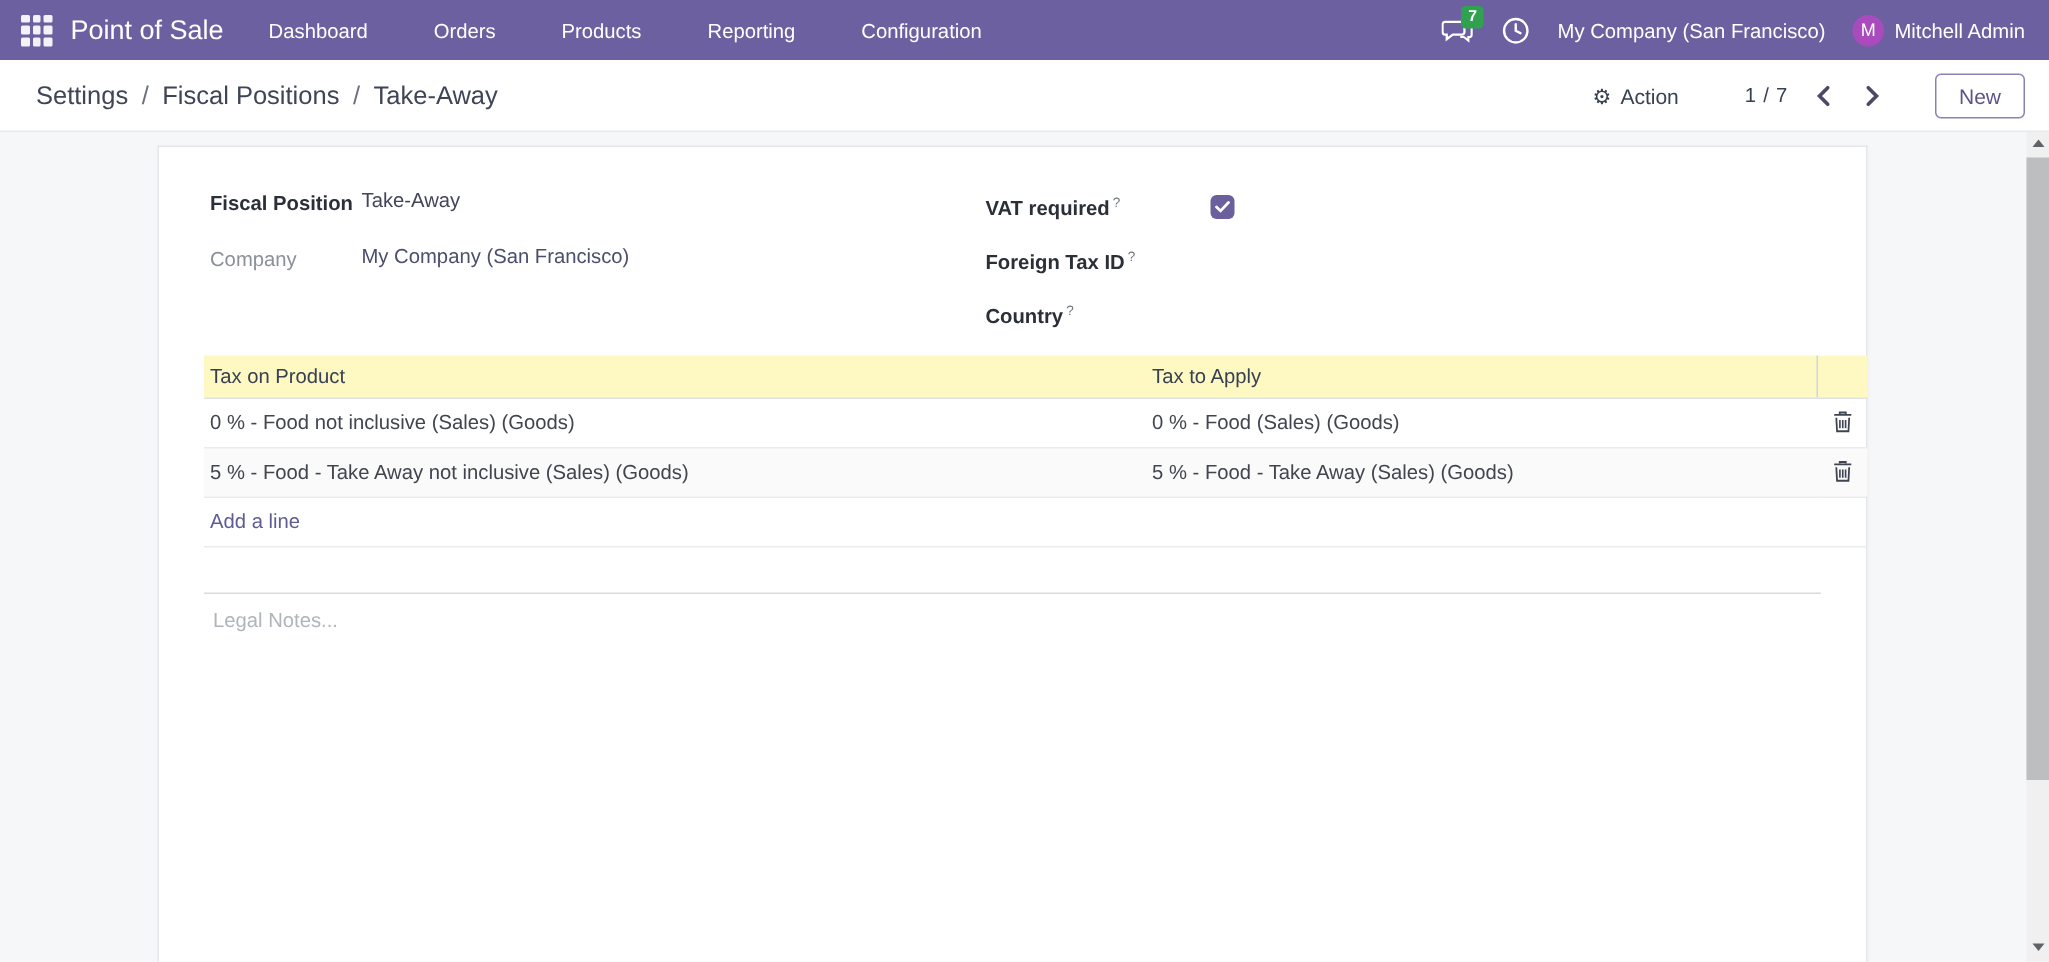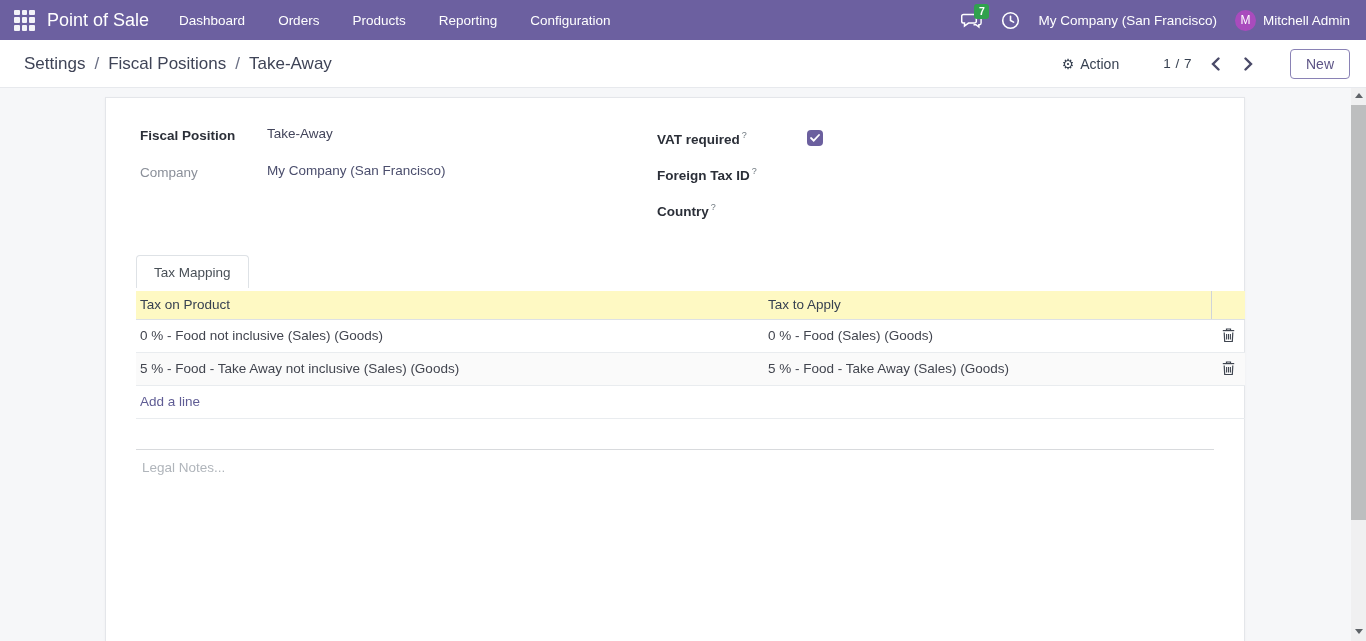--- a/index.html
+++ b/index.html
@@ -6,21 +6,21 @@
   html,body { width:1366px; height:641px; overflow:hidden;
     font-family:"Liberation Sans", sans-serif; background:#f6f7f9; }
 
   
   .topbar { height:40px; background:#6c60a0; display:flex; align-items:center;
     color:#fff; padding:0 16px 0 14px; position:relative; z-index:5; }
   .apps-icon { width:21px; height:21px; display:grid;
     grid-template-columns:repeat(3,1fr); gap:2px; cursor:pointer; margin-right:12px; }
   .apps-icon span { background:rgba(255,255,255,.92); border-radius:1px; }
   .brand { font-size:18px; font-weight:400; margin-right:28px; cursor:pointer; white-space:nowrap; }
-  .menus { display:flex; gap:29px; font-size:13.5px;justify-content:center; }
+  .menus { display:flex; gap:40px; font-size:13.5px;justify-content:center; }
   .menus a { color:#fff; text-decoration:none; cursor:pointer; padding:4px 2px; white-space:nowrap; }
   .spacer { flex:1; }
   .systray { display:flex; align-items:center; gap:18px; font-size:13.5px; }
   .chat-wrap { position:relative; cursor:pointer; display:flex; align-items:center; }
   .badge { position:absolute; top:-7px; left:13px; background:#30a14e; color:#fff;
     font-size:10.5px; line-height:1; padding:2.5px 4.5px; border-radius:3px; font-weight:700; }
   .icon-btn { cursor:pointer; display:flex; align-items:center; }
   .company { cursor:pointer; white-space:nowrap; }
   .user { display:flex; align-items:center; gap:7px; cursor:pointer; }
   .avatar { width:21px; height:21px; border-radius:50%; background:#a94bbd; color:#fff;
@@ -45,21 +45,21 @@
   
   .content { height:553px; position:relative; background:#f6f7f9; }
   .sheet { position:absolute; left:105px; top:9px; width:1140px; height:560px;
     background:#fff; border:1px solid #e4e6ea; border-bottom:none;
     box-shadow:0 1px 3px rgba(0,0,0,.04); padding-top:28px; }
 
   .field-grid { display:flex; padding:0 34px; }
   .fg-left { width:517px; }
   .fg-right { flex:1; }
   .frow { display:flex; align-items:flex-start; margin-bottom:15px; min-height:22px; }
-  .fg-left .frow { margin-bottom:15px;gap:26px; }
+  .fg-left .frow { margin-bottom:15px; }
   .fg-right .frow { margin-bottom:12px; min-height:24px; align-items:center; }
   .flabel { width:101px; font-size:13.5px; font-weight:700; color:#2b2f38; padding-top:2px; }
   .flabel.muted { font-weight:400; color:#8a8f99; }
   .flabel-r { width:150px; font-size:13.5px; font-weight:700; color:#2b2f38; }
   .help { color:#6c757d; font-size:9px; font-weight:400; vertical-align:super; margin-left:2px; cursor:pointer; }
   .fvalue { font-size:13.5px; color:#43455b; cursor:text; }
   .fvalue.m2o { color:#4b4e6d; }
   .checkbox { width:16px; height:16px; border-radius:4px; background:#6b5f9e;
     display:flex; align-items:center; justify-content:center; cursor:pointer; }
   .empty-field { height:18px; min-width:220px; cursor:text; }
@@ -202,23 +202,20 @@
           <span class="flabel-r"><span>Foreign Tax ID</span><sup class="help">?</sup></span>
           <span class="empty-field"></span>
         </div>
         <div class="frow">
           <span class="flabel-r"><span>Country</span><sup class="help">?</sup></span>
           <span class="empty-field"></span>
         </div>
       </div>
     </div>
 
-    <div class="notebook">
-      <div class="tab">Tax Mapping</div>
-    </div>
 
     <table class="taxtable">
       <thead>
         <tr>
           <th class="col1">Tax on Product</th>
           <th class="col2">Tax to Apply</th>
           <th class="colx"></th>
         </tr>
       </thead>
       <tbody>

